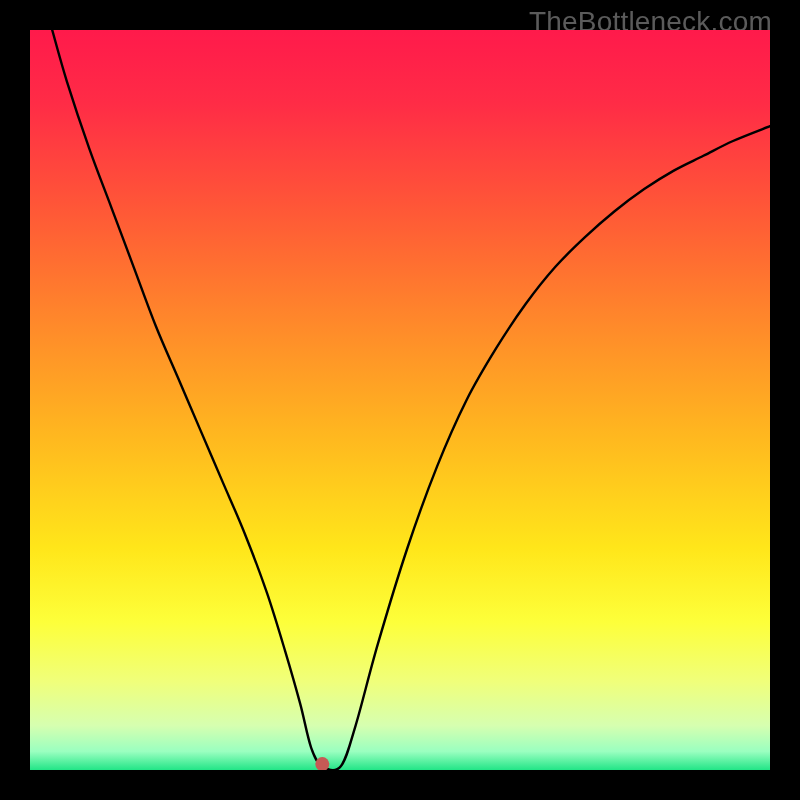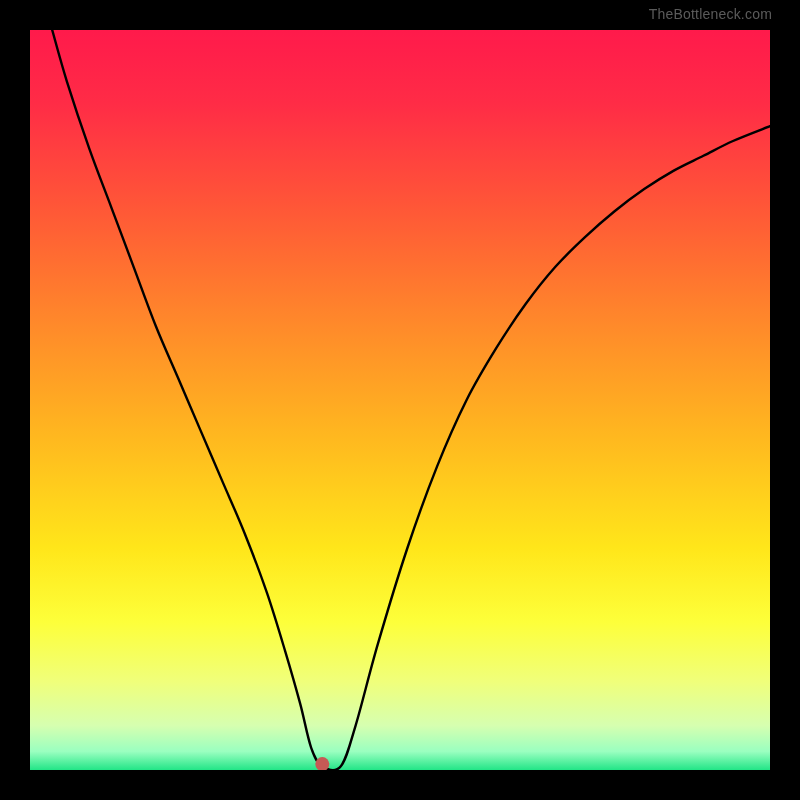--- a/index.html
+++ b/index.html
@@ -33,21 +33,21 @@
     position: absolute;
     inset: 0;
     width: 100%;
     height: 100%;
   }
   .watermark {
     position: absolute;
     top: 6px;
     right: 28px;
     color: #5b5b5b;
-    font-size: 14px;
+    font-size: 28px;
     font-weight: 500;
     letter-spacing: 0.2px;
     user-select: none;
   }
 </style>
 </head>
 <body>
 
 <div class="frame">
 

